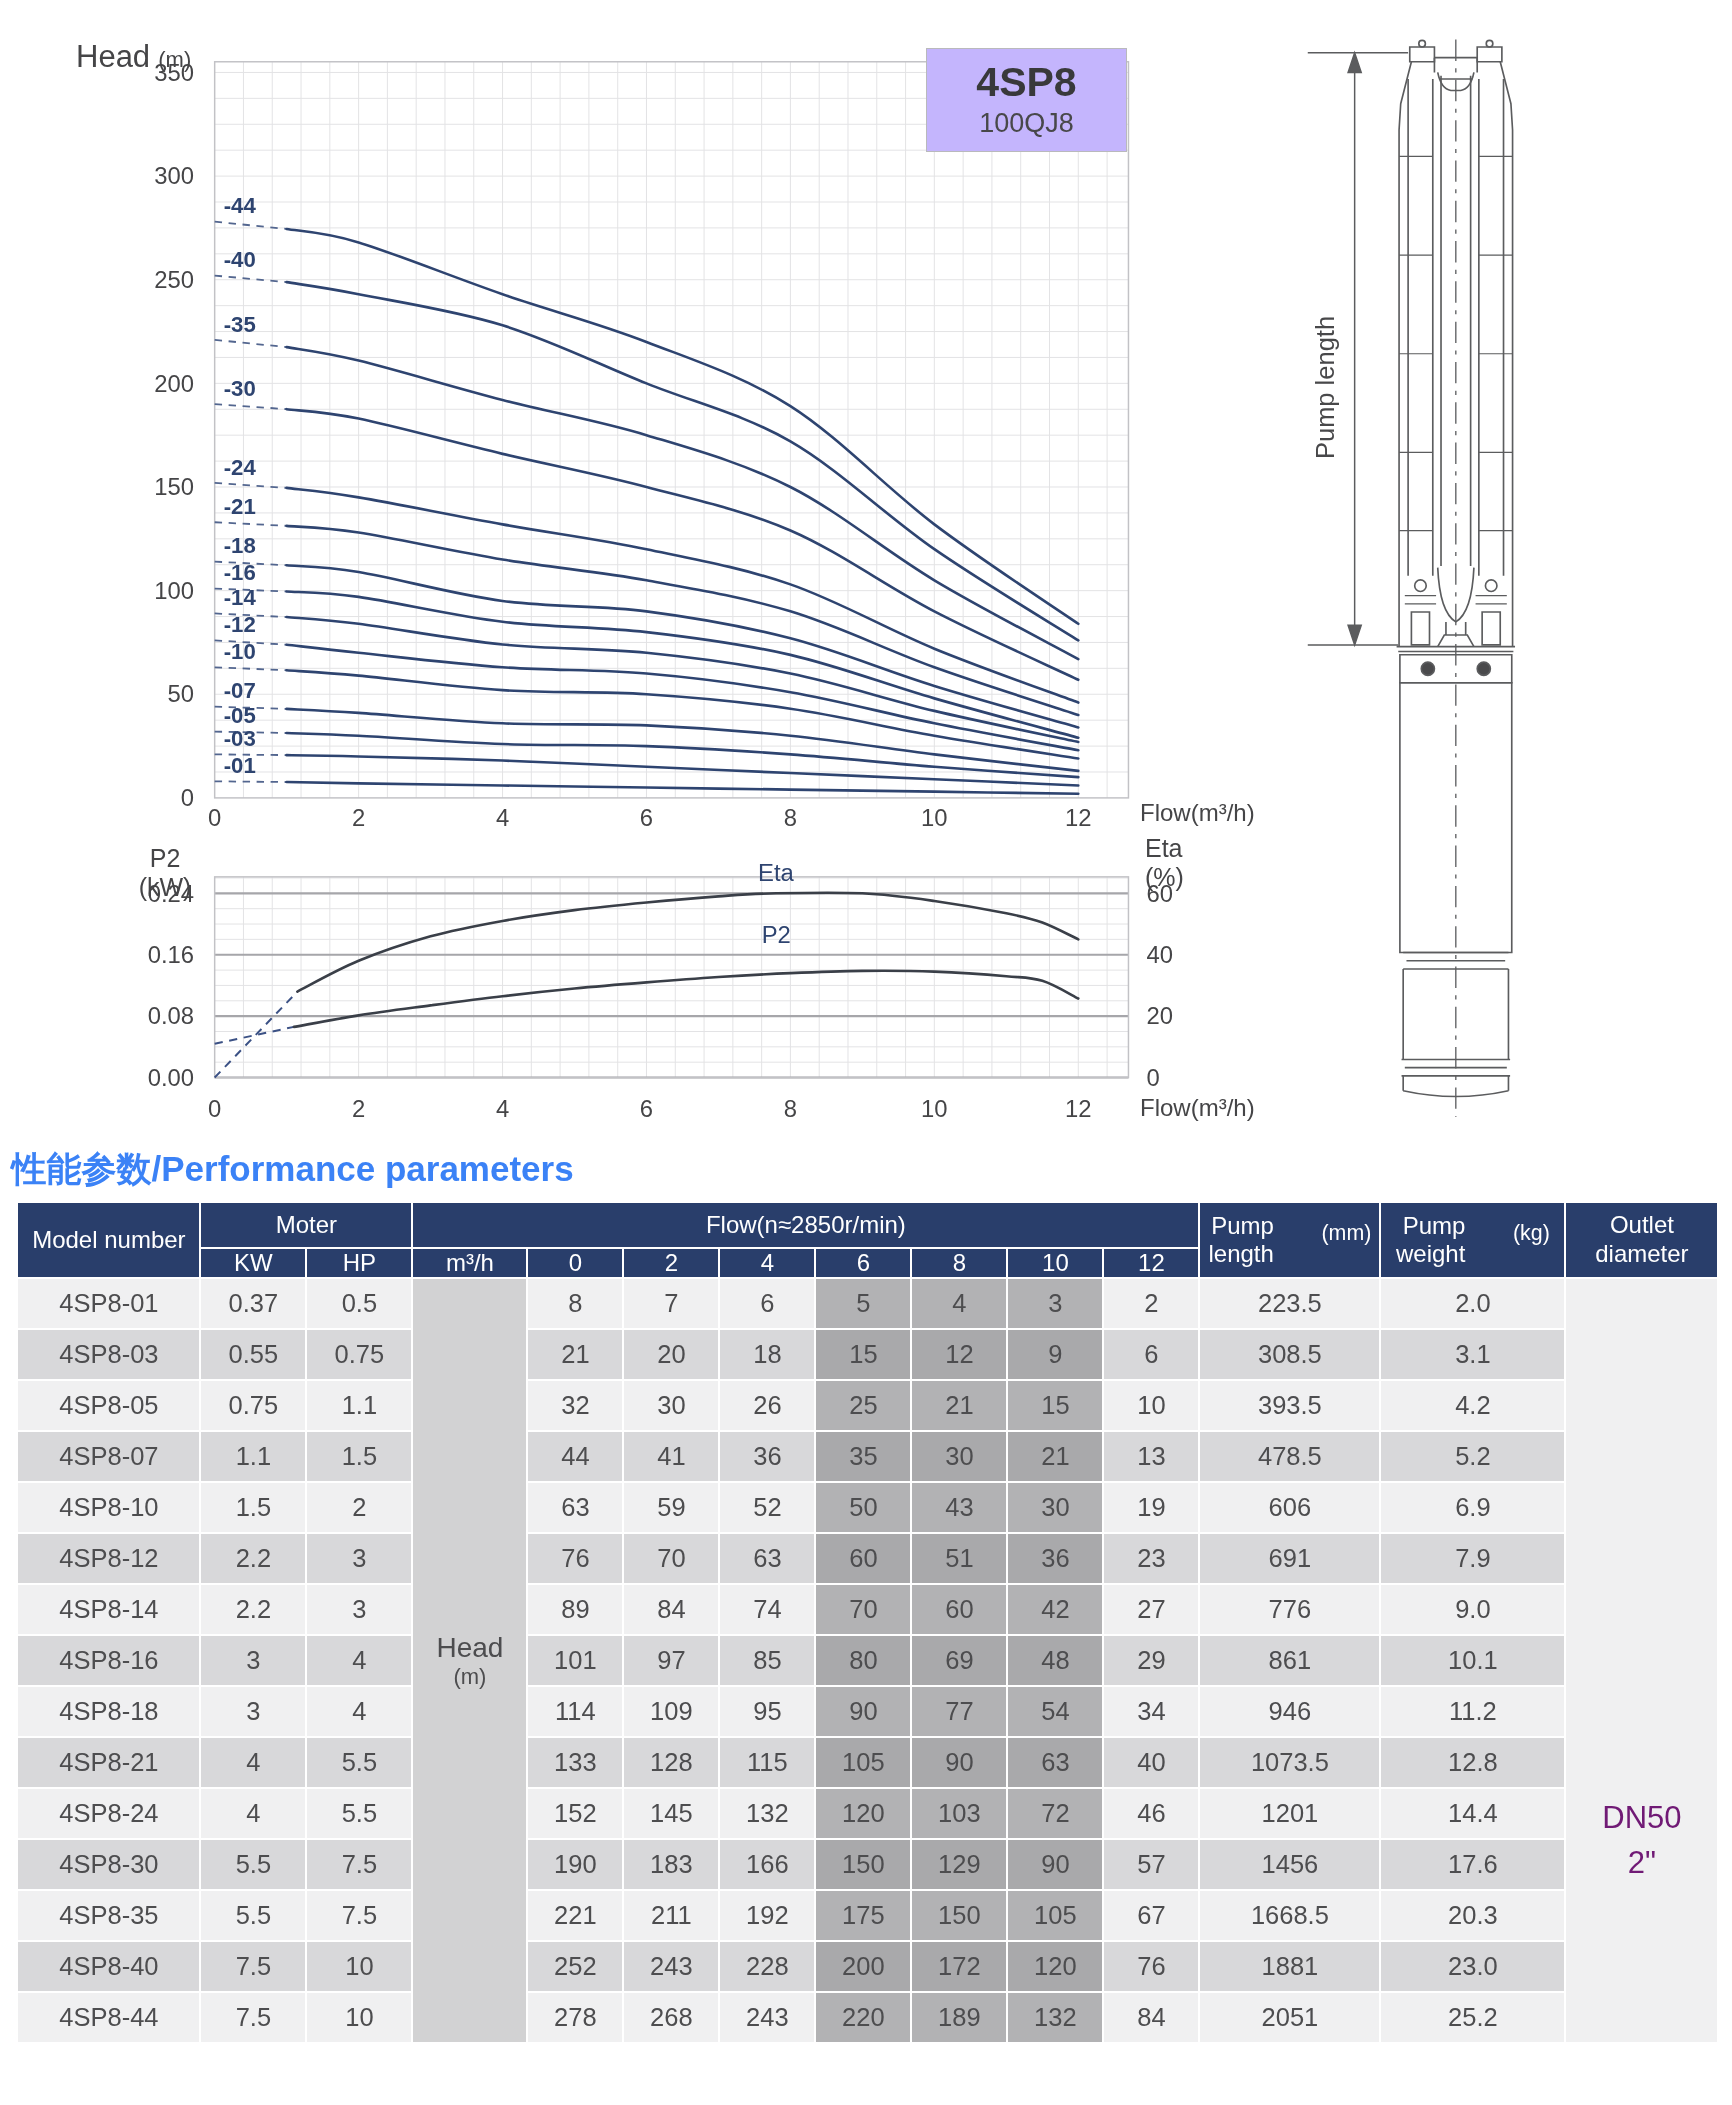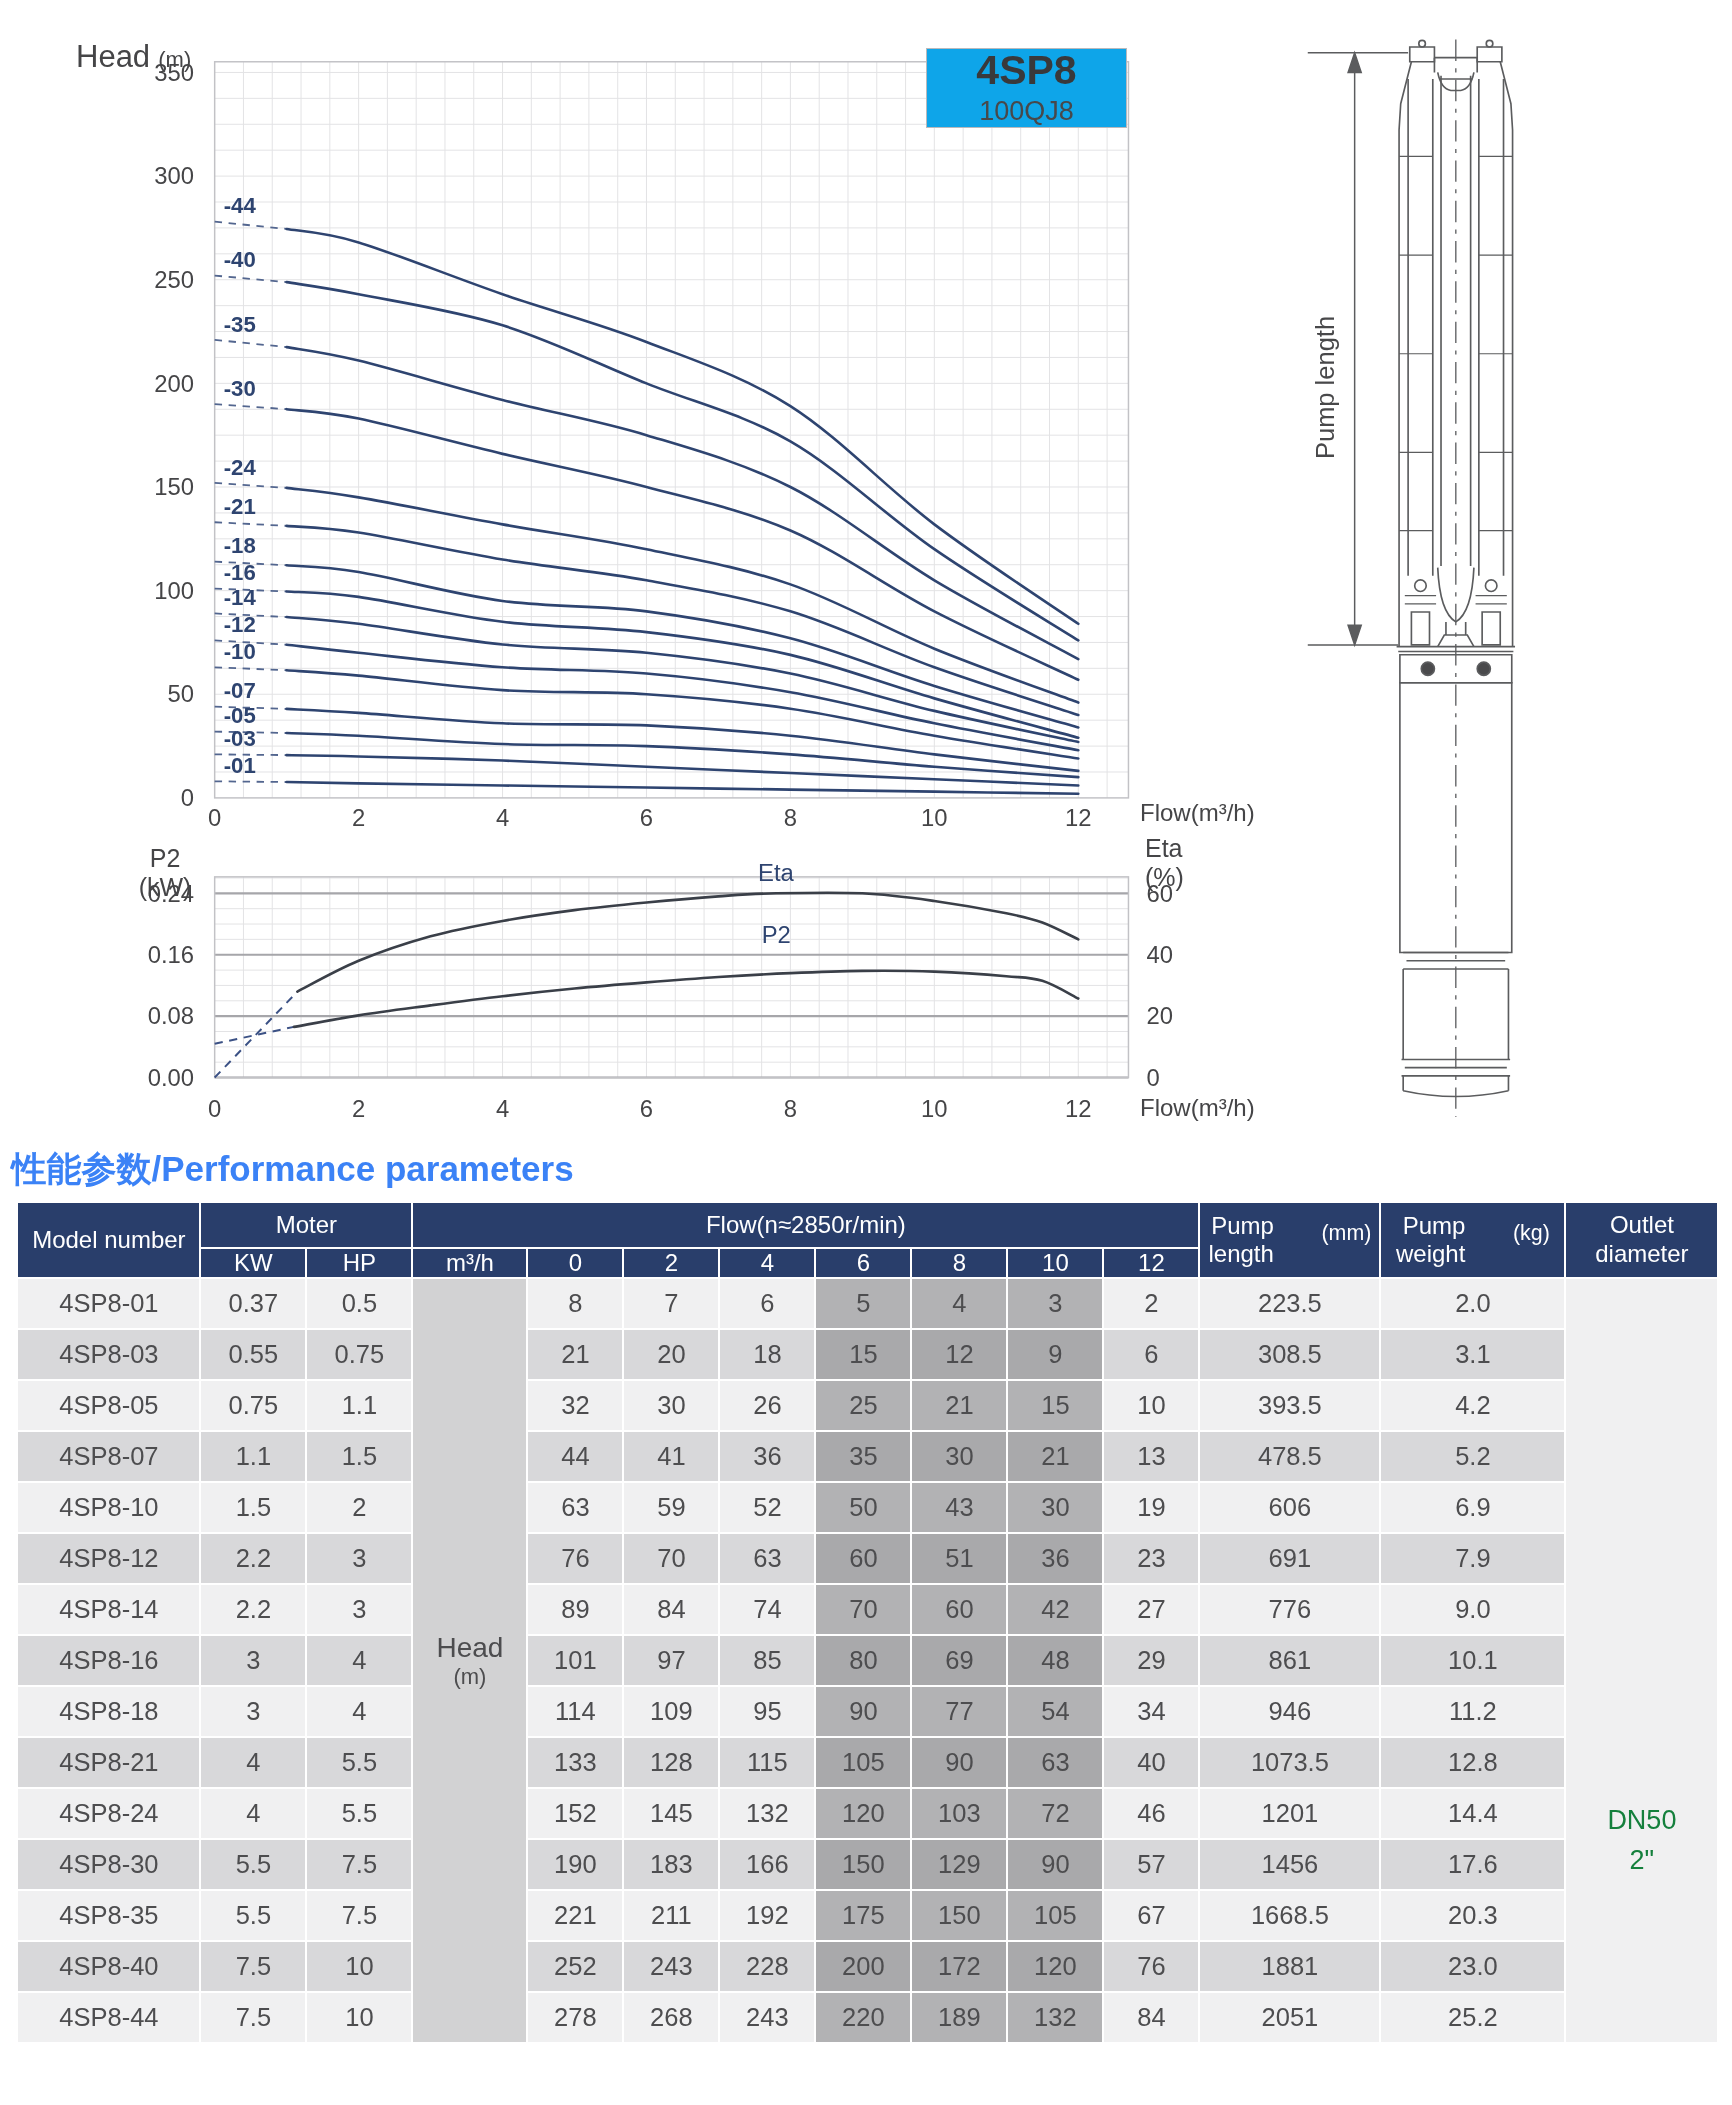--- a/index.html
+++ b/index.html
@@ -3,21 +3,21 @@
 <meta charset="utf-8">
 <style>
   html,body{margin:0;padding:0;background:#fff;}
   body{width:1733px;height:2105px;position:relative;overflow:hidden;
        font-family:"Liberation Sans", sans-serif;color:#4d4d4f;}
   .abs{position:absolute;}
   #chart-layer{position:absolute;left:0;top:0;}
   .axis-head-title{left:76px;top:39px;display:flex;align-items:baseline;gap:8.2px;color:#454547;}
   .axis-head-title .big{font-size:31px;}
   .axis-head-title .small{font-size:22px;}
-  .model-box{left:926px;top:48px;width:201px;height:80px;background:#0ea5e9;
+  .model-box{left:926px;top:48px;width:201px;height:104px;background:#c4b5fd;
              border:1.6px solid #b9b9bc;box-sizing:border-box;display:flex;flex-direction:column;
              align-items:center;justify-content:center;}
   .model-box .mname{font-size:41px;font-weight:bold;color:#39393b;line-height:1.05;}
   .model-box .mcode{font-size:27px;color:#48484a;margin-top:3.3px;}
   .flow-label{font-size:24px;color:#454547;}
   .p2-label,.eta-label{font-size:25px;color:#454547;line-height:1.15;}
   .p2-label{left:120px;top:844px;width:90px;text-align:center;}
   .eta-label{left:1145px;top:834px;width:90px;text-align:left;}
   .page-title{left:11.5px;top:1146px;font-size:35px;font-weight:bold;color:#3b82f6;}
   
@@ -25,21 +25,21 @@
              table-layout:fixed;}
   table.perf td,table.perf th{padding:0;margin:0;text-align:center;vertical-align:middle;
              font-weight:normal;overflow:hidden;}
   .th{background:#293e6b;color:#ffffff;font-size:24px;}
   .r0{height:44px;} .r1{height:26px;} .rb{height:49px;}
   .cl{background:#f0f0f1;} .cd{background:#d8d8da;}
   .hl{background:#b2b2b4;} .hd{background:#a9a9ab;}
   .cell{font-size:25.5px;color:#4d4d4f;}
   .headcell{background:#d2d2d3;color:#4d4d4f;}
   .headcell .h1{font-size:28px;} .headcell .h2{font-size:22px;}
-  .outletcell{background:#f0f0f1;color:#15803d;font-size:27px;vertical-align:top;}
+  .outletcell{background:#f0f0f1;color:#701a75;font-size:31px;vertical-align:top;}
   .outletcell .pad{padding-top:360px;line-height:1.45;}
   .two-line{line-height:1.2;}
   .pw-head{display:flex;align-items:center;justify-content:center;gap:6.6px;}
   .pw-head .lines{text-align:right;line-height:1.15;}
   .pw-head .unit{font-size:21.4px;transform:translateY(-6.6px);margin-left:41px;}
 </style>
 </head>
 <body>
 
 <svg id="chart-layer" width="1733" height="1201" viewBox="0 0 2107 1460">

